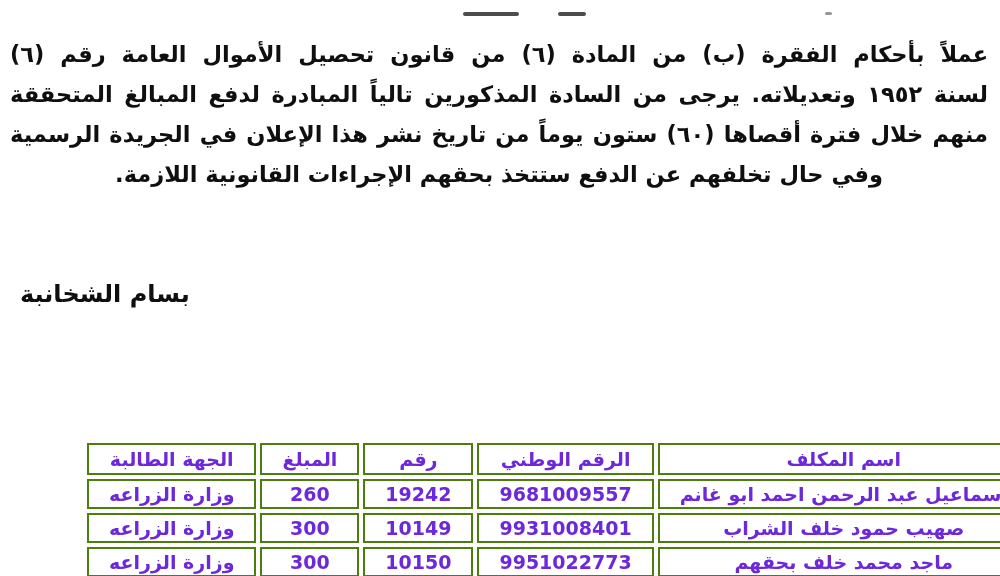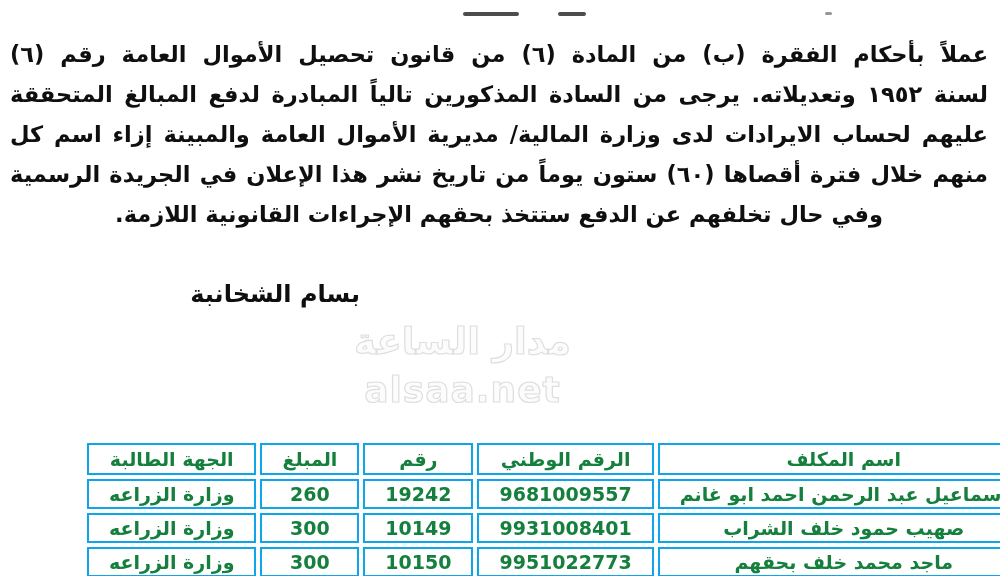--- a/index.html
+++ b/index.html
@@ -14,36 +14,36 @@
   .frag.f1 { left:463px; width:56px; height:4px; }
   .frag.f2 { left:558px; width:28px; height:4px; }
   .frag.f3 { left:825px; width:7px; height:3px; opacity:.5; }
 
   
   .paragraph { position:absolute; top:22px; left:10px; right:12px; direction:rtl; font-size:22.5px; letter-spacing:0; }
   .par-line { height:40px; line-height:40px; text-align:justify; text-align-last:justify; overflow:hidden; }
   .par-line.last { text-align:center; text-align-last:center; }
 
   
-  .signature { position:absolute; left:20px; top:260px; width:340px; text-align:right; direction:rtl; }
+  .signature { position:absolute; left:20px; top:260px; width:340px; text-align:left; direction:rtl; }
   .sig-name  { font-size:24px; line-height:44px; }
   .sig-title { font-size:26px; line-height:46px; }
 
   
   .watermark { position:absolute; left:350px; top:304px; width:225px; text-align:center;
                color:#fcfcfc; -webkit-text-stroke:1.2px #dedede; }
   .wm-ar { font-size:37px; line-height:52px; direction:rtl; }
   .wm-en { font-size:36px; line-height:44px; letter-spacing:1px; font-family:"DejaVu Sans", sans-serif; }
 
   
   .table-wrap { position:absolute; left:83px; top:427px; direction:rtl; }
   table.tax { border-collapse:separate; border-spacing:4px; table-layout:fixed; }
   table.tax th, table.tax td {
-    border:2px solid #0ea5e9; padding:0 20px; text-align:center; vertical-align:middle;
-    font-weight:bold; font-size:19px; color:#15803d; overflow:hidden; white-space:nowrap;
+    border:2px solid #4d7c0f; padding:0 20px; text-align:center; vertical-align:middle;
+    font-weight:bold; font-size:19px; color:#6d28d9; overflow:hidden; white-space:nowrap;
   }
   table.tax th { height:28px; font-size:19px; }
   table.tax td { height:26px; }
   .c-name   { width:340px; }
   .c-natid  { width:146px; }
   .c-num    { width:100px; }
   .c-amount { width:84px;  }
   .c-entity { width:156px; }
 
   
@@ -55,33 +55,28 @@
 
 <div class="page">
 
   <div class="frag f1"></div>
   <div class="frag f2"></div>
   <div class="frag f3"></div>
 
   <div class="paragraph">
     <div class="par-line">عملاً بأحكام الفقرة (ب) من المادة (٦) من قانون تحصيل الأموال العامة رقم (٦)</div>
     <div class="par-line">لسنة ١٩٥٢ وتعديلاته. يرجى من السادة المذكورين تالياً المبادرة لدفع المبالغ المتحققة</div>
-    <div class="par-line">عليهم لحساب الايرادات لدى وزارة المالية/ مديرية الأموال العامة والمبينة إزاء اسم كل</div>
     <div class="par-line">منهم خلال فترة أقصاها (٦٠) ستون يوماً من تاريخ نشر هذا الإعلان في الجريدة الرسمية</div>
     <div class="par-line last">وفي حال تخلفهم عن الدفع ستتخذ بحقهم الإجراءات القانونية اللازمة.</div>
   </div>
 
   <div class="signature">
     <div class="sig-name">بسام الشخانبة</div>
   </div>
 
-  <div class="watermark">
-    <div class="wm-ar">مدار الساعة</div>
-    <div class="wm-en">alsaa.net</div>
-  </div>
 
   <div class="table-wrap">
     <table class="tax">
       <colgroup>
         <col class="c-name">
           <col class="c-natid">
           <col class="c-num">
           <col class="c-amount">
           <col class="c-entity">
       </colgroup>

